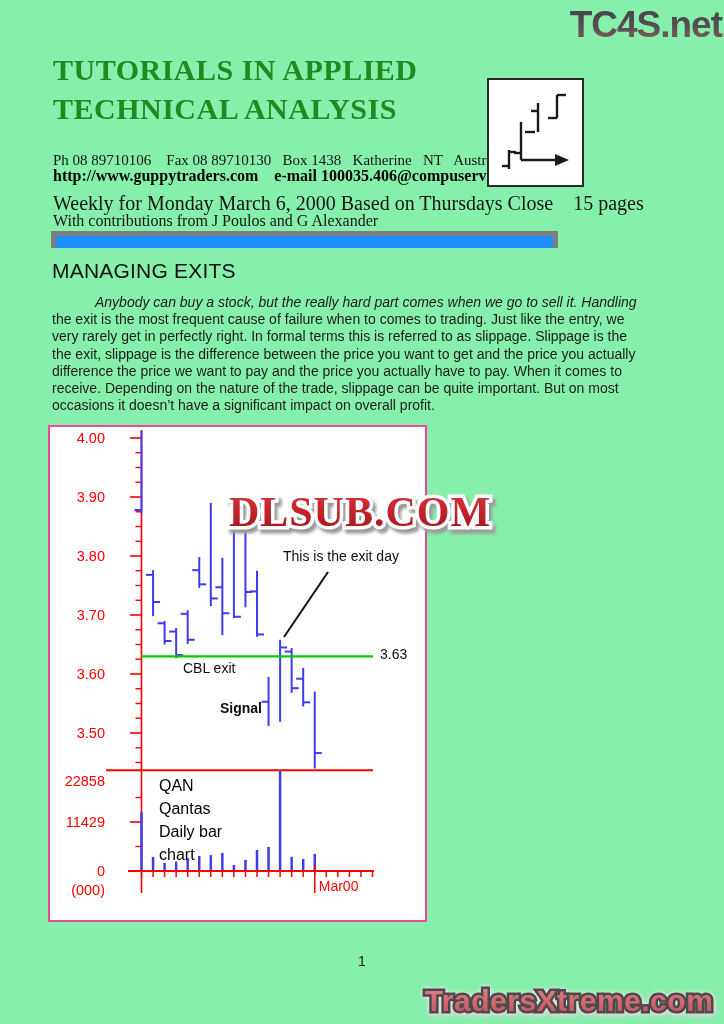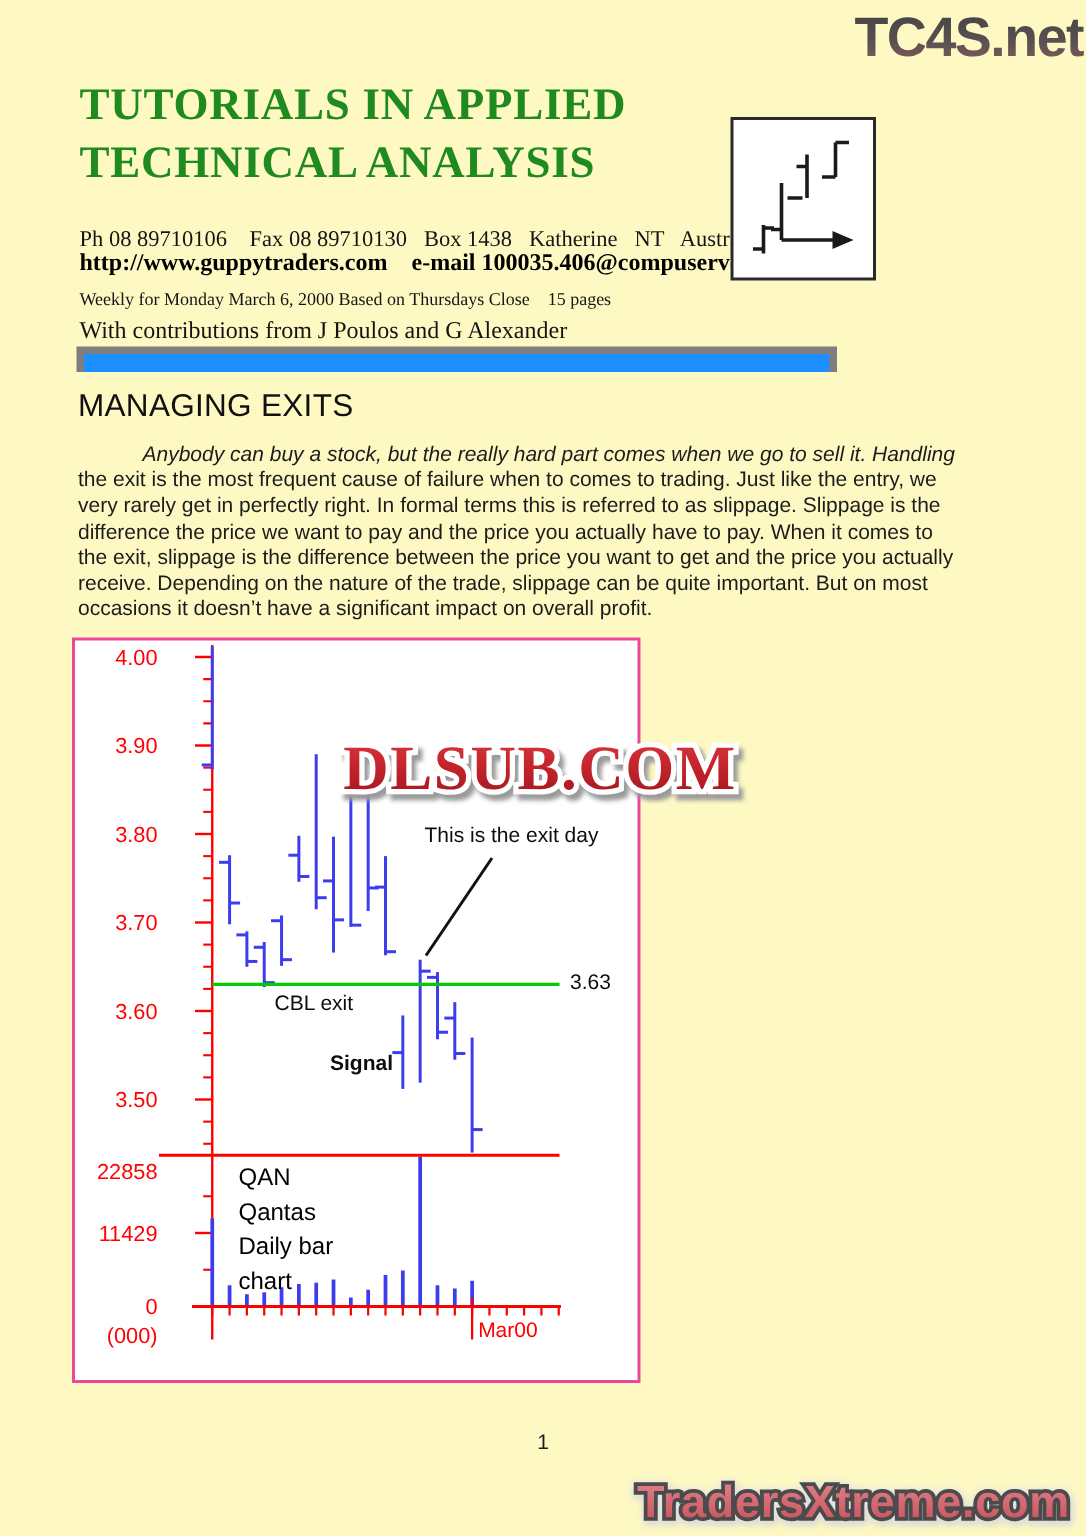--- a/index.html
+++ b/index.html
@@ -1,28 +1,28 @@
 <!DOCTYPE html>
 <html><head>
 <meta charset="utf-8">
 <style>
   html,body{margin:0;padding:0;background:#fff;}
-  .page{position:relative;width:724px;height:1024px;background:#fef9c3;overflow:hidden;
+  .page{position:relative;width:724px;height:1024px;background:#86efac;overflow:hidden;
         font-family:"Liberation Sans",sans-serif;color:#1a1a1a;}
   .abs{position:absolute;}
 
   
   .title-line{position:absolute;left:53px;font-family:"Liberation Serif",serif;font-weight:bold;
               font-size:30px;color:#1f8a1f;letter-spacing:.5px;white-space:pre;}
   #title1{top:53px;} #title2{top:92px;}
   .hdr-serif{position:absolute;left:53px;font-family:"Liberation Serif",serif;font-size:15px;white-space:pre;}
   #pubLine{top:135px;color:#1f8a1f;}
   #contactLine{top:152px;color:#141414;}
   #webLine{top:167px;color:#000;font-weight:bold;font-size:16px;}
-  #issueLine{top:192px;color:#141414;font-size:12px;}
+  #issueLine{top:192px;color:#141414;font-size:20px;}
   #contribLine{top:212px;color:#141414;font-size:16px;}
 
   #logoBox{left:487px;top:78px;width:93px;height:105px;border:2px solid #2a2a2a;background:#fff;}
 
   #bannerShadow{left:51px;top:231px;width:507px;height:17px;background:#7e7e7e;}
   #bannerBar{left:56px;top:236px;width:497px;height:12px;background:#1e8fff;}
 
   
   #heading{left:52px;top:259px;font-weight:normal;font-size:21px;letter-spacing:.2px;color:#111;}
   #para{left:52px;top:294px;width:640px;font-size:14px;line-height:17.2px;color:#1c1c1c;}
@@ -92,22 +92,22 @@
   </div>
 
   <div class="abs" id="bannerShadow"></div>
   <div class="abs" id="bannerBar"></div>
 
   <div class="abs" id="heading">MANAGING EXITS</div>
   <div class="abs" id="para">
     <div class="pline first">Anybody can buy a stock, but the really hard part comes when we go to sell it.  Handling</div>
     <div class="pline">the exit is the most frequent cause of failure when to comes to trading.  Just like the entry, we</div>
     <div class="pline">very rarely get in perfectly right.  In formal terms this is referred to as slippage.  Slippage is the</div>
+    <div class="pline">the exit, slippage is the difference between the price you want to get and the price you actually</div>
     <div class="pline">difference the price we want to pay and the price you actually have to pay.  When it comes to</div>
-    <div class="pline">the exit, slippage is the difference between the price you want to get and the price you actually</div>
     <div class="pline">receive.  Depending on the nature of the trade, slippage can be quite important.  But on most</div>
     <div class="pline">occasions it doesn’t have a significant impact on overall profit.</div>
   </div>
 
   <div class="abs" id="chartBox">
     <svg id="chart-svg" width="375" height="493">
         <line x1="91.5" y1="3" x2="91.5" y2="466" stroke="#ff0000" stroke-width="1.6"></line>
         <line x1="80" y1="11" x2="91.5" y2="11" stroke="#ff0000" stroke-width="1.6"></line>
         <text x="55" y="16" fill="#ff0000" font-size="14.5" text-anchor="end">4.00</text>
         <line x1="80" y1="70.00000000000006" x2="91.5" y2="70.00000000000006" stroke="#ff0000" stroke-width="1.6"></line>

